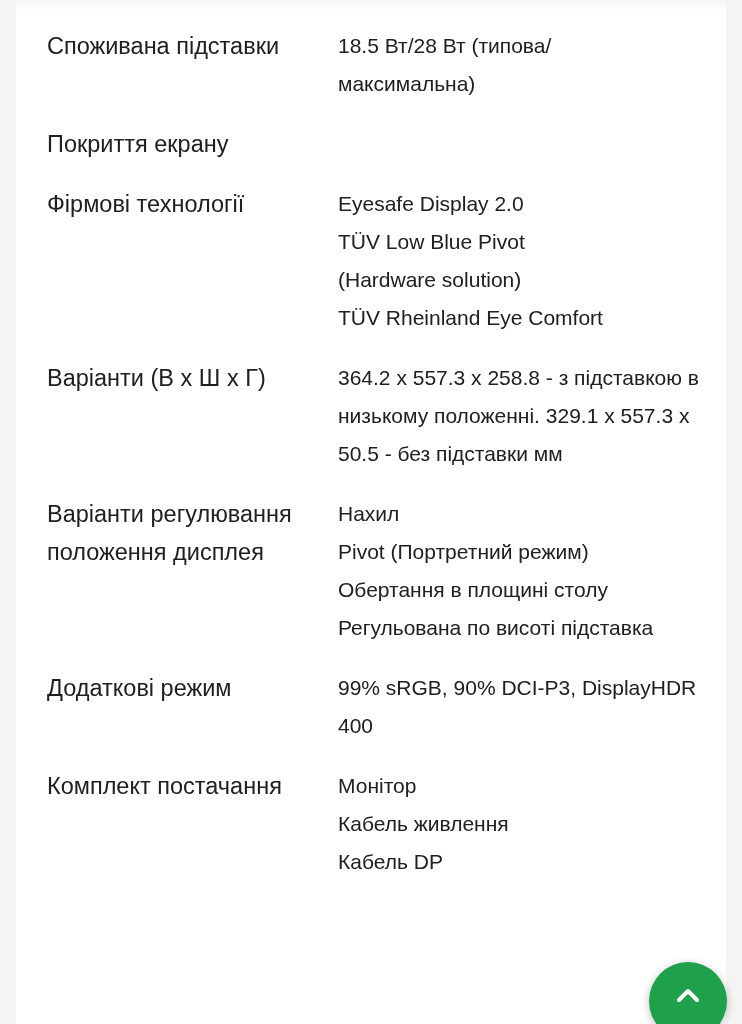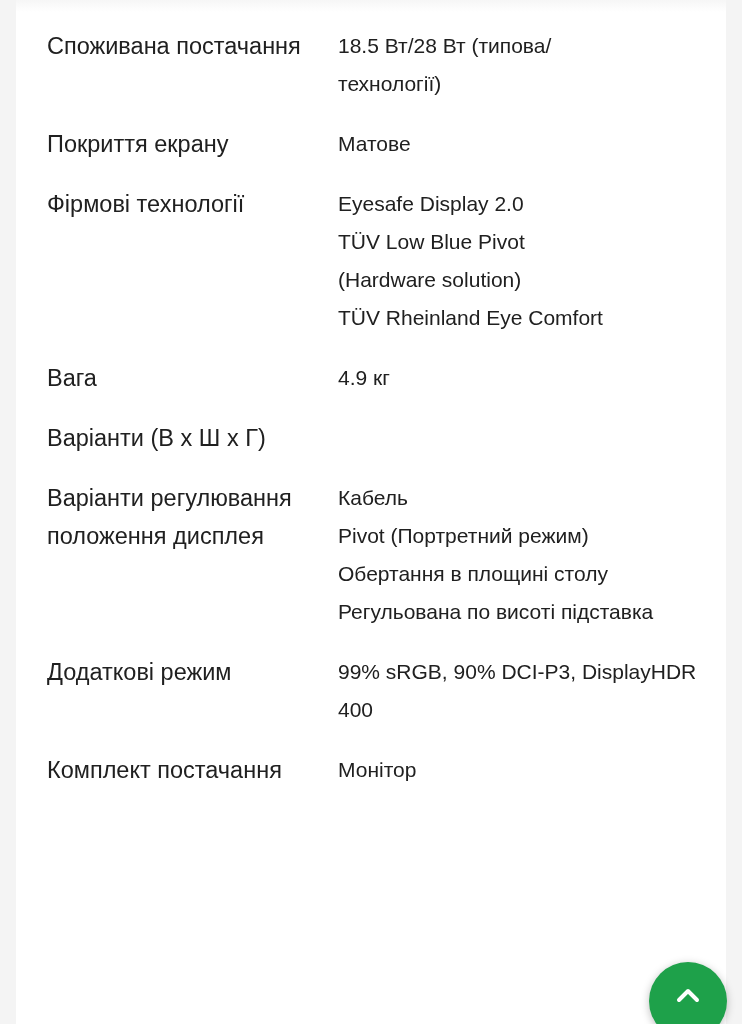--- a/index.html
+++ b/index.html
@@ -68,76 +68,72 @@
   </style>
 </head>
 <body>
 
 <div class="card">
   <div class="top-fade"></div>
 
   <div class="specs">
 
     <div class="row">
-      <div class="label">Споживана постачання</div>
+      <div class="label">Споживана підставки</div>
       <div class="value">
         <span class="line">18.5 Вт/28 Вт (типова/</span>
-        <span class="line">технології)</span>
+        <span class="line">максимальна)</span>
       </div>
     </div>
 
     <div class="row">
       <div class="label">Покриття екрану</div>
-      <div class="value">
-        <span class="line">Матове</span>
-      </div>
     </div>
 
     <div class="row">
       <div class="label">Фірмові технології</div>
       <div class="value">
         <span class="line">Eyesafe Display 2.0</span>
         <span class="line">TÜV Low Blue Pivot</span>
         <span class="line">(Hardware solution)</span>
         <span class="line">TÜV Rheinland Eye Comfort</span>
       </div>
     </div>
 
-    <div class="row">
-      <div class="label">Вага</div>
-      <div class="value">
-        <span class="line">4.9 кг</span>
-      </div>
-    </div>
 
     <div class="row">
       <div class="label">Варіанти (В х Ш х Г)</div>
+      <div class="value">
+        <span class="line">364.2 x 557.3 x 258.8 - з підставкою в низькому положенні. 329.1 x 557.3 x 50.5 - без підставки мм</span>
+      </div>
     </div>
 
     <div class="row">
       <div class="label">Варіанти регулювання положення дисплея</div>
       <div class="value">
-        <span class="line">Кабель</span>
+        <span class="line">Нахил</span>
         <span class="line">Pivot (Портретний режим)</span>
         <span class="line">Обертання в площині столу</span>
         <span class="line">Регульована по висоті підставка</span>
       </div>
     </div>
 
     <div class="row">
       <div class="label">Додаткові режим</div>
       <div class="value">
         <span class="line">99% sRGB, 90% DCI-P3, DisplayHDR 400</span>
       </div>
     </div>
 
     <div class="row">
       <div class="label">Комплект постачання</div>
       <div class="value">
         <span class="line">Монітор</span>
+        <span class="line">Кабель живлення</span>
+        <span class="line">Кабель DP</span>
       </div>
     </div>
 
   </div>
 </div>
 
 <div class="fab">
   <svg width="26" height="18" viewBox="0 0 26 18">
     <polyline points="4,14 13,5 22,14" fill="none" stroke="#ffffff" stroke-width="4" stroke-linecap="round" stroke-linejoin="round"></polyline>
   </svg>

